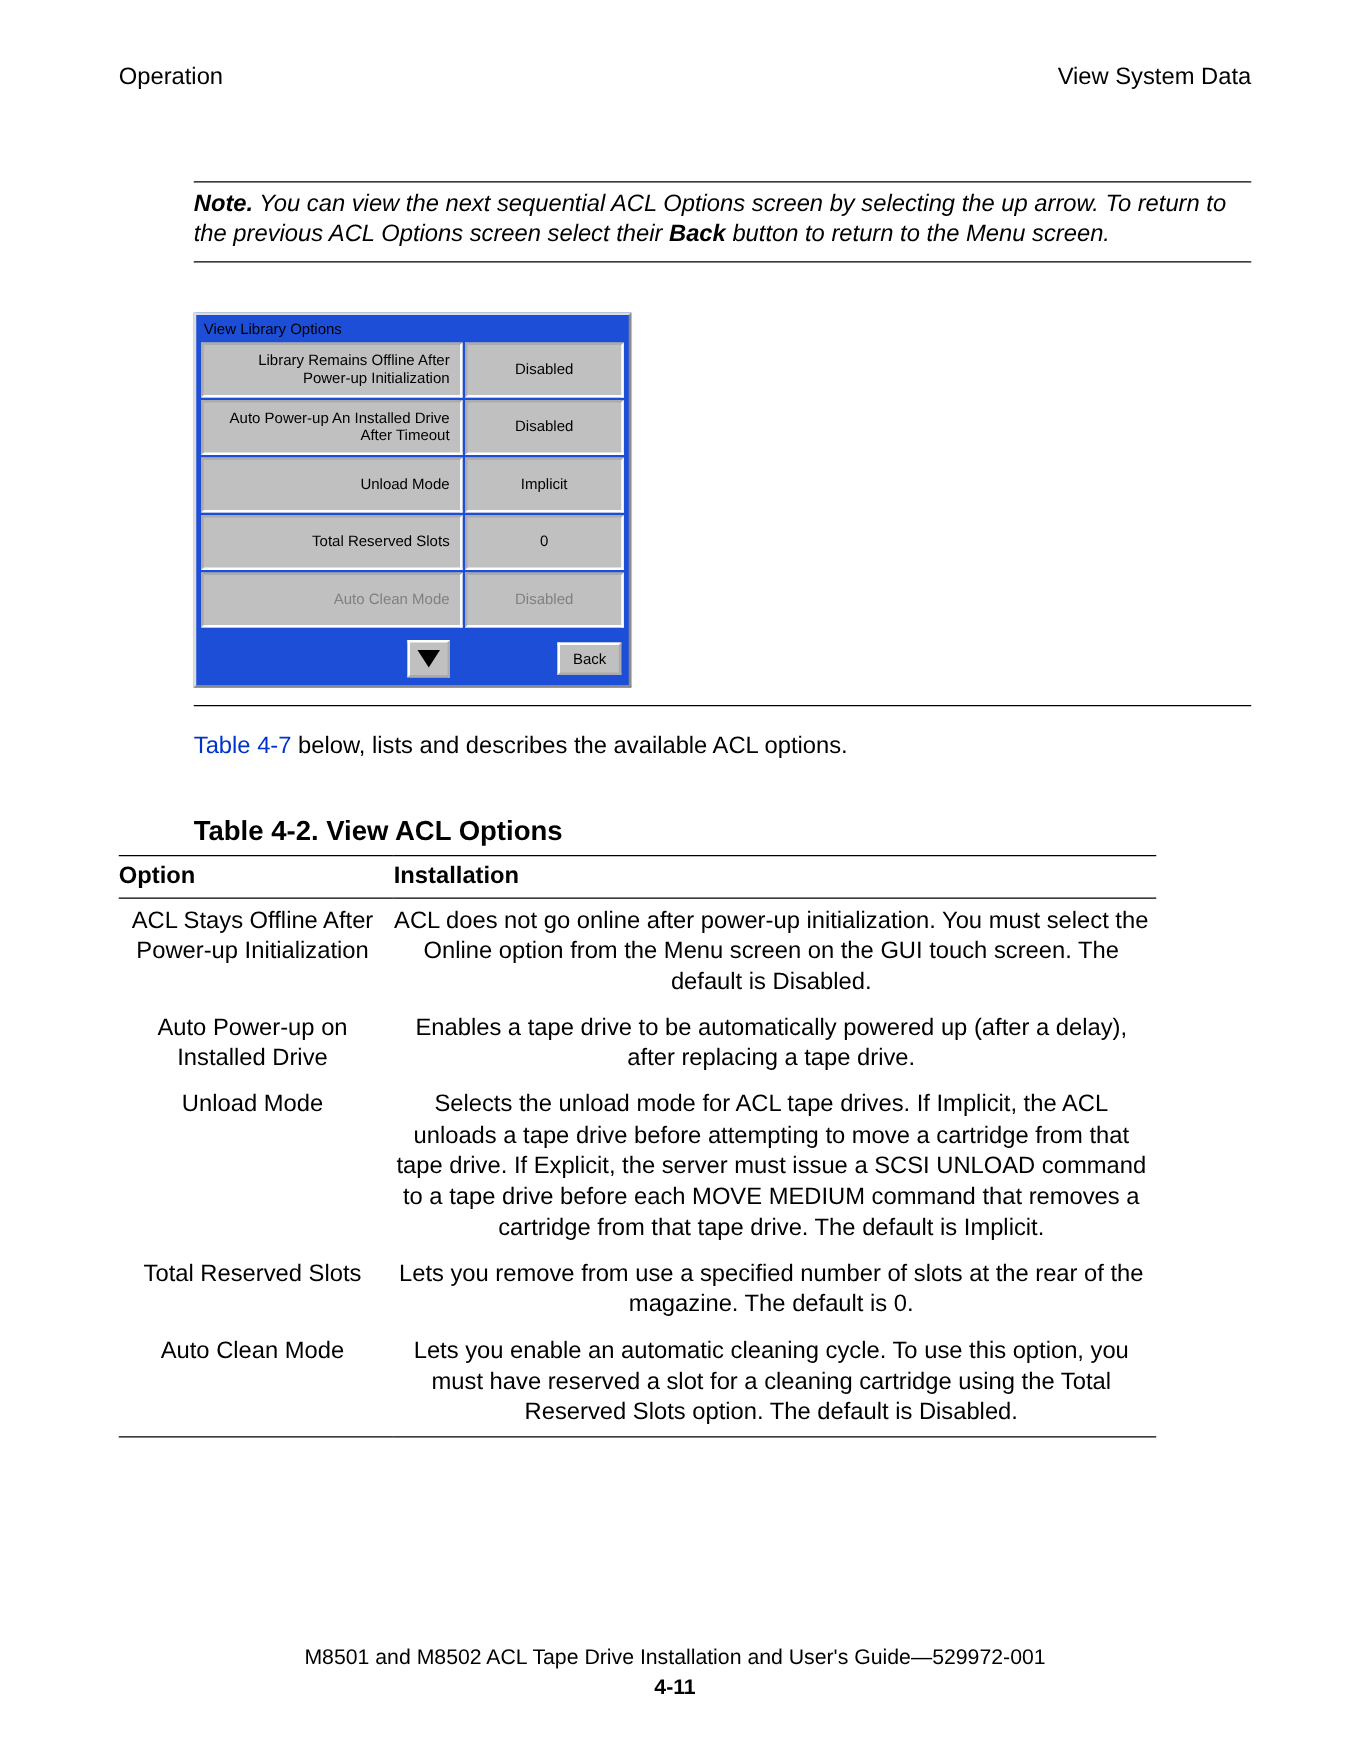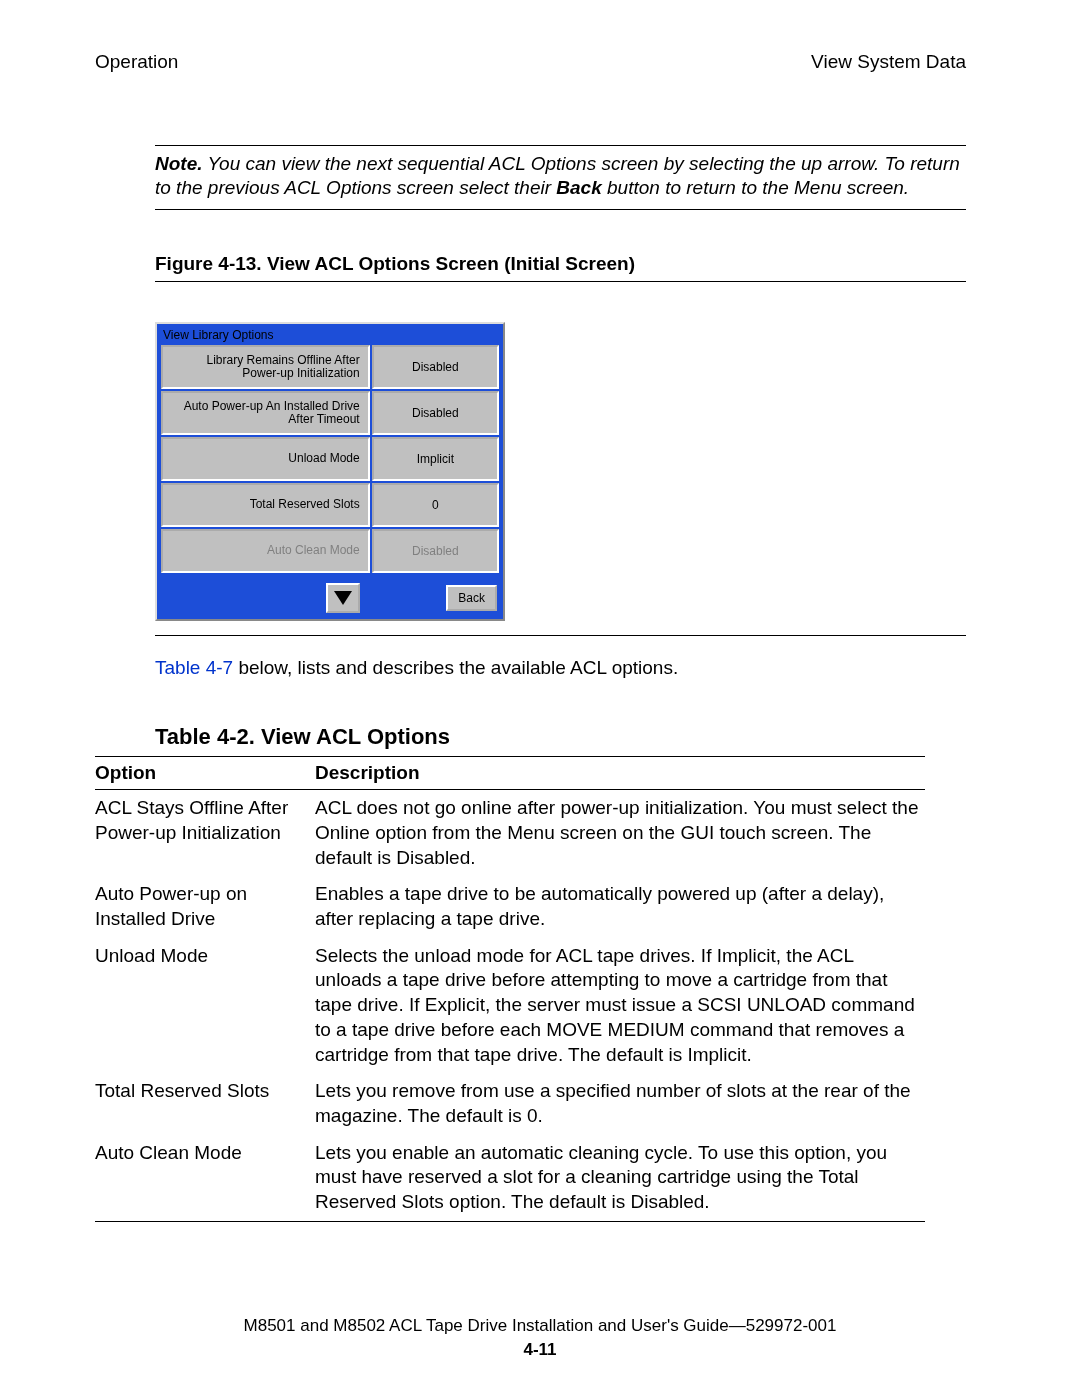--- a/index.html
+++ b/index.html
@@ -9,21 +9,21 @@
     background: #fff;
     color: #000;
     font-size: 19px;
     line-height: 1.3;
   }
   .page {
     width: 1080px;
     height: 1397px;
     position: relative;
     box-sizing: border-box;
-    padding: 50px 114px 40px 95px;
+    padding: 50px 79px 40px 95px;
   }
   .running-head {
     display: flex;
     justify-content: space-between;
     font-size: 19px;
     margin-bottom: 70px;
   }
   .note-block {
     border-top: 1.5px solid #000;
     border-bottom: 1.5px solid #000;
@@ -153,20 +153,21 @@
     text-align: left;
     font-weight: bold;
     border-top: 1.5px solid #000;
     border-bottom: 1px solid #000;
     padding: 4px 4px 4px 0;
     vertical-align: top;
   }
   .opt-table td {
     padding: 6px 6px 6px 0;
     vertical-align: top;
+    text-align: center;
   }
   .opt-table tr.last td {
     border-bottom: 1.5px solid #000;
   }
   .opt-table col.c1 { width: 220px; }
   .opt-table col.c2 { width: 610px; }
 
   .page-footer {
     position: absolute;
     left: 0; right: 0;
@@ -189,21 +190,20 @@
     <span>Operation</span>
     <span>View System Data</span>
   </div>
 
   <div class="note-block">
     <span class="note-text">
       <span class="bold">Note.</span><span> You can view the next sequential ACL Options screen by selecting the up arrow. To return to the previous ACL Options screen select their </span><span class="bold">Back</span><span> button to return to the Menu screen.</span>
     </span>
   </div>
 
-  <div class="figure-caption">Figure 4-13.  View ACL Options Screen (Initial Screen)</div>
 
   <div class="ui-wrap">
     <div class="ui-panel">
       <div class="ui-title">View Library Options</div>
       <div class="ui-rows">
         <div class="ui-row">
           <div class="ui-cell label">Library Remains Offline After Power-up Initialization</div>
           <div class="ui-cell value">Disabled</div>
         </div>
         <div class="ui-row">
@@ -241,21 +241,21 @@
   <div class="tbl-caption">Table 4-2.  View ACL Options</div>
 
   <table class="opt-table">
     <colgroup>
         <col class="c1">
         <col class="c2">
       </colgroup>
     <thead>
       <tr>
         <th>Option</th>
-        <th>Description</th>
+        <th>Installation</th>
       </tr>
     </thead>
     <tbody>
       <tr>
         <td>ACL Stays Offline After Power-up Initialization</td>
         <td>ACL does not go online after power-up initialization. You must select the Online option from the Menu screen on the GUI touch screen. The default is Disabled.</td>
       </tr>
       <tr>
         <td>Auto Power-up on Installed Drive</td>
         <td>Enables a tape drive to be automatically powered up (after a delay), after replacing a tape drive.</td>

